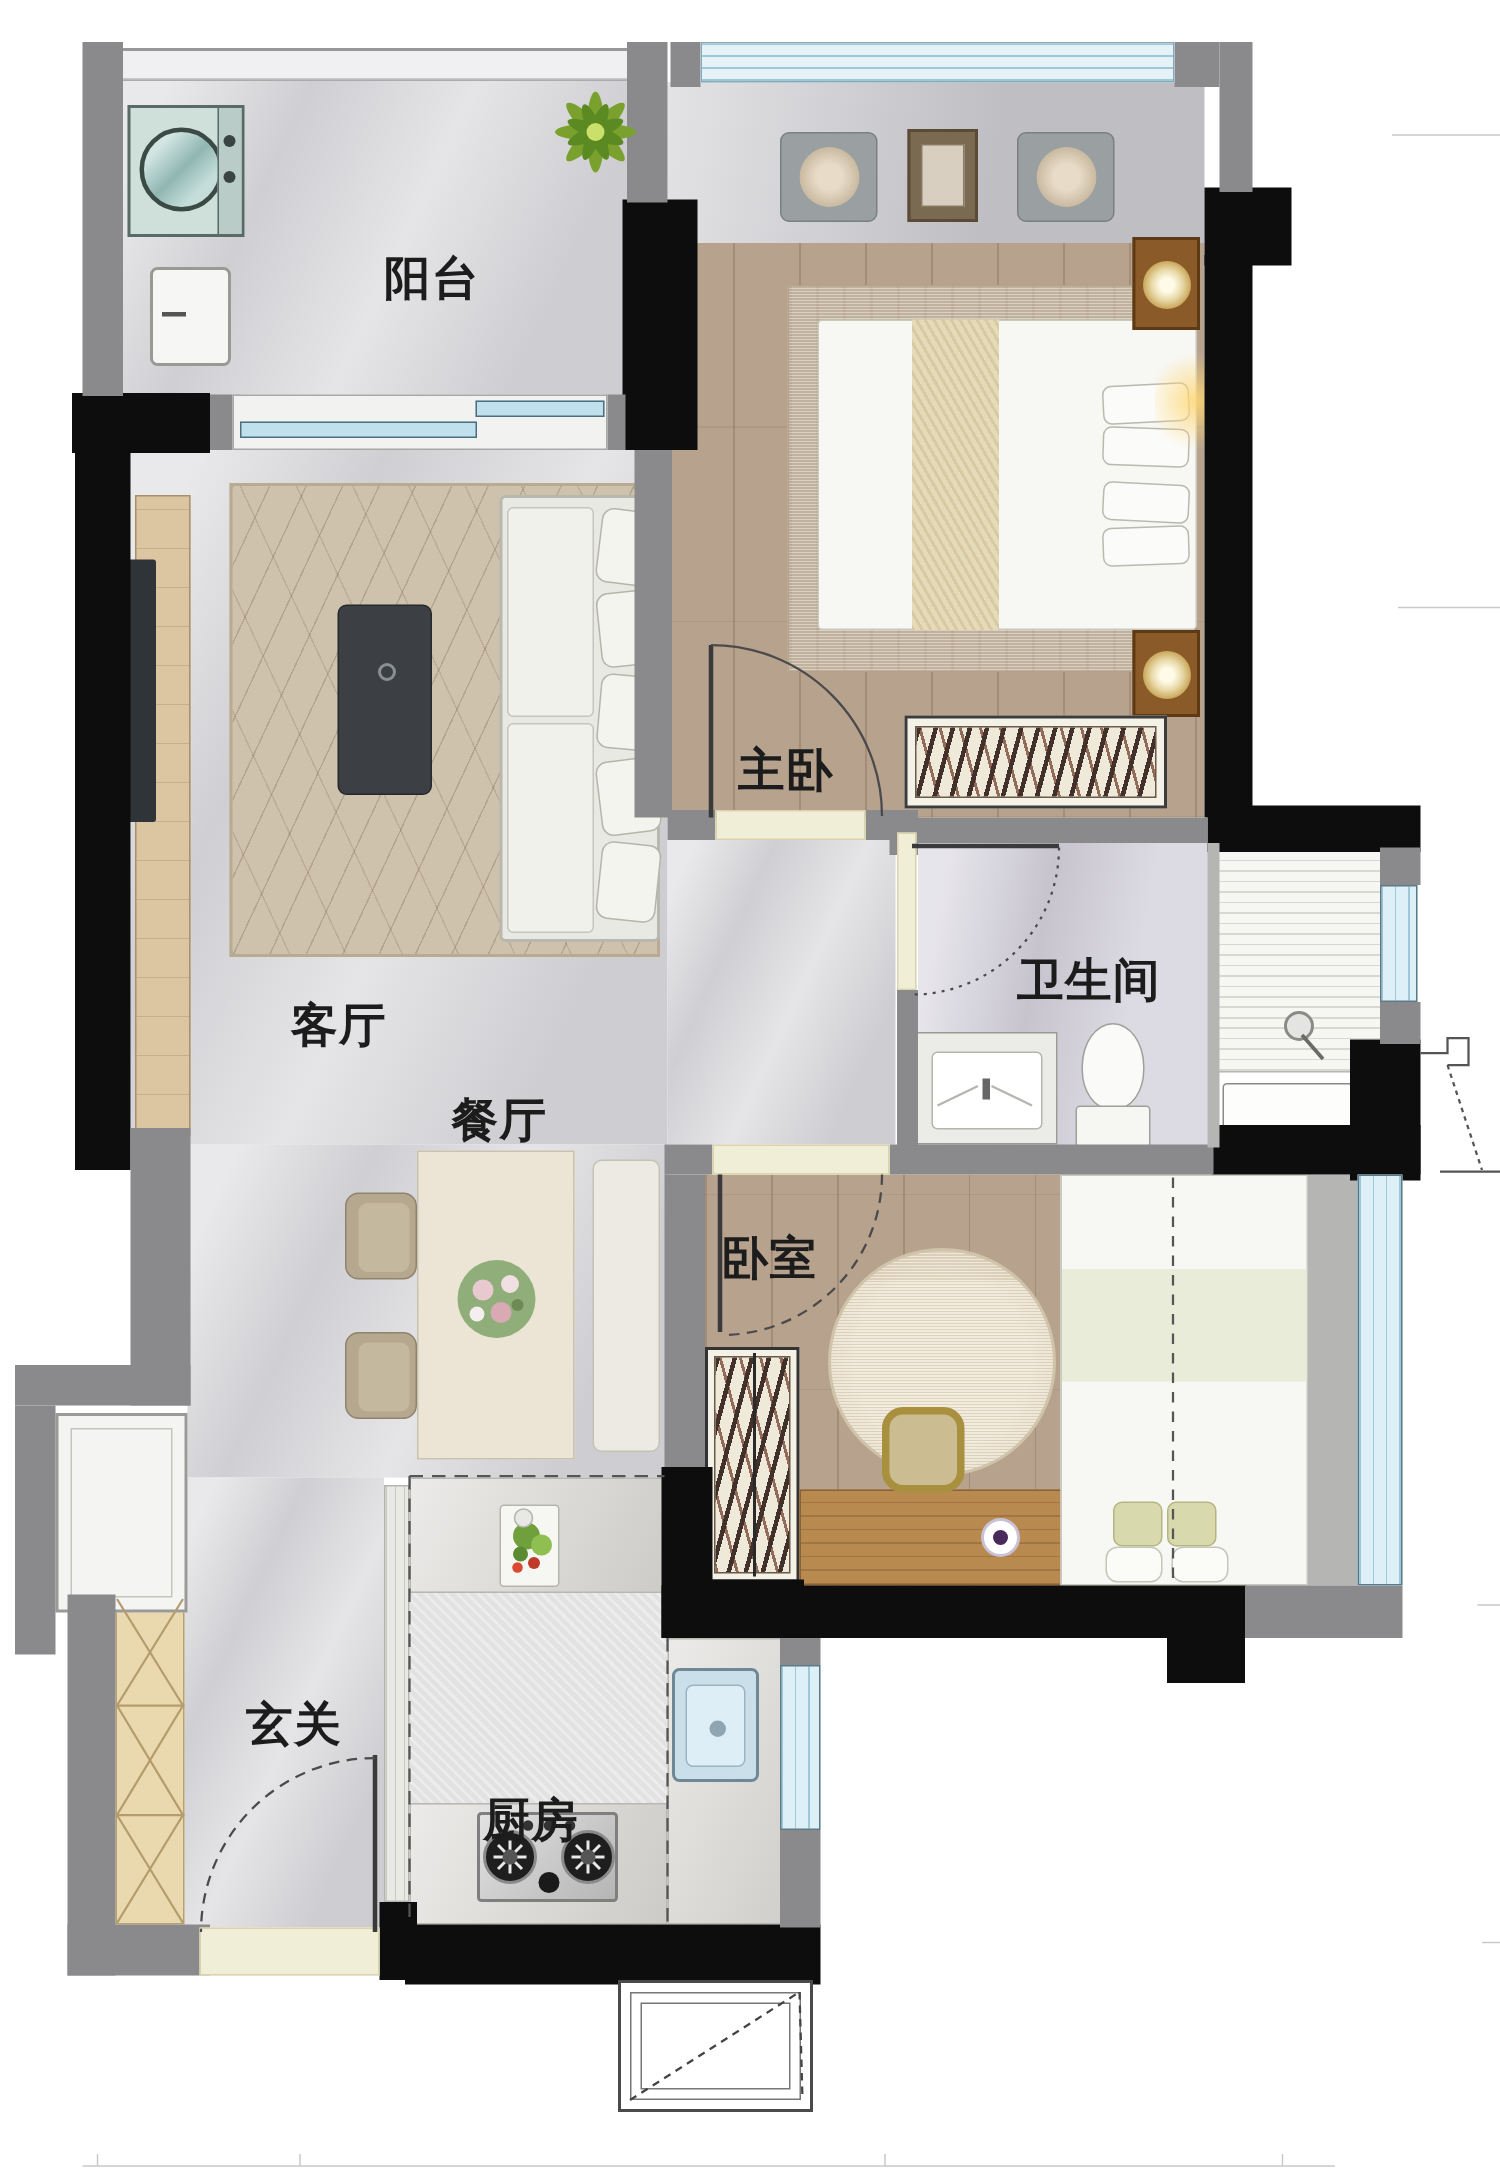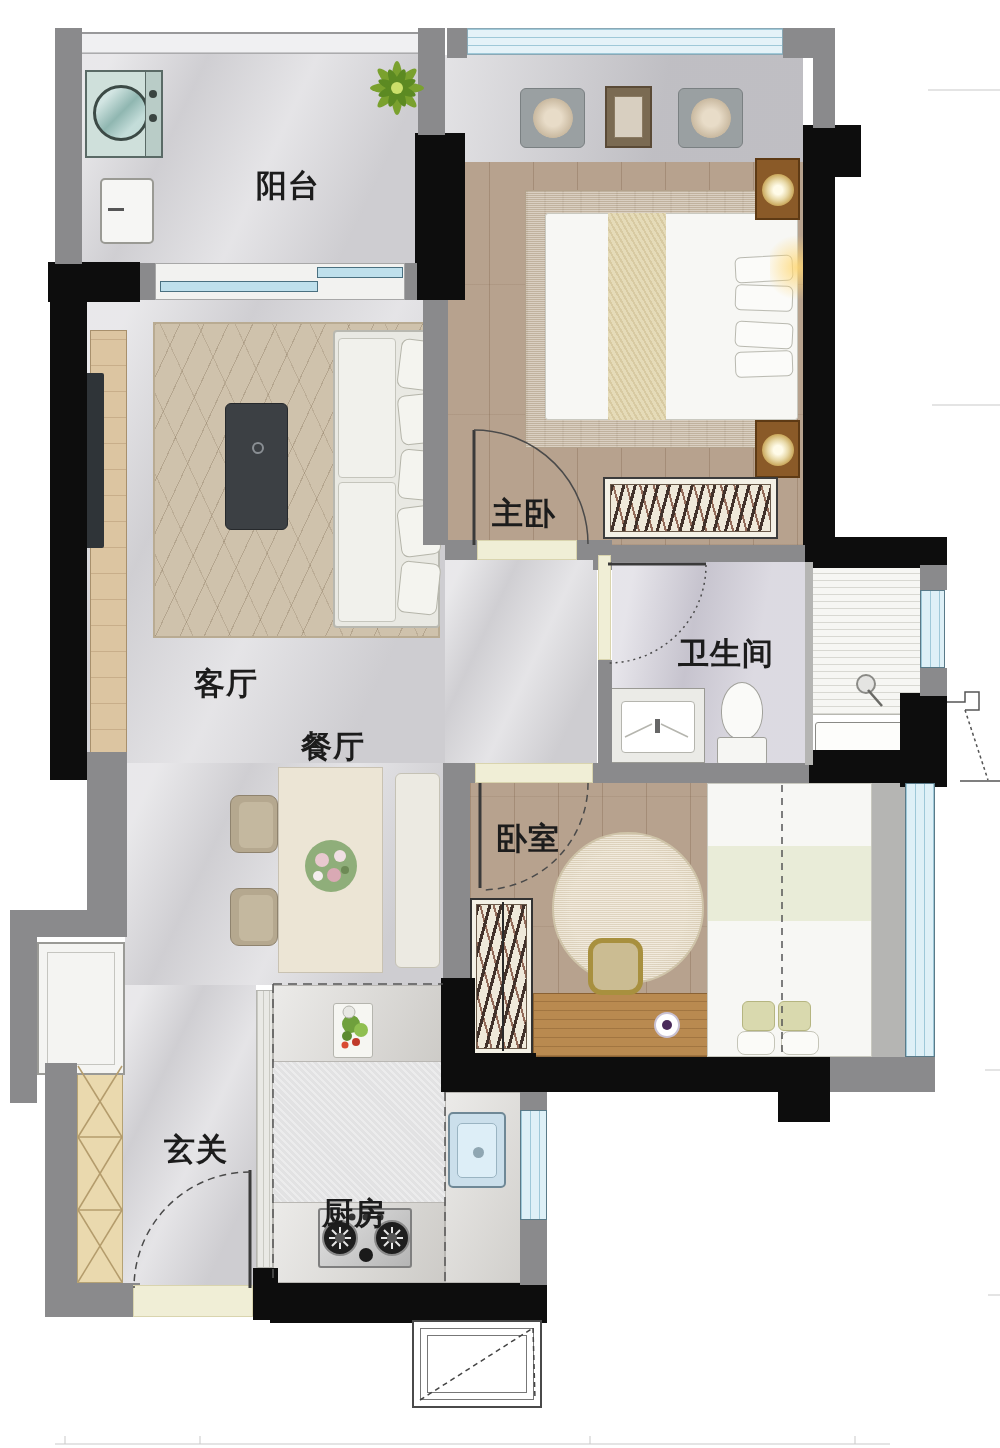--- a/index.html
+++ b/index.html
@@ -356,16 +356,16 @@
       <line x1="590" y1="1444" x2="590" y2="1436"></line>
         <line x1="855" y1="1444" x2="855" y2="1436"></line>
     </g>
   </svg>
 
   <span class="label" style="left:288px;top:186px;">阳台</span>
   <span class="label" style="left:524px;top:514px;">主卧</span>
   <span class="label" style="left:226px;top:684px;">客厅</span>
   <span class="label" style="left:333px;top:747px;">餐厅</span>
   <span class="label" style="left:726px;top:654px;">卫生间</span>
-  <span class="label" style="left:528px;top:839px;">卧室</span>
+  <span class="label" style="left:513px;top:839px;">卧室</span>
   <span class="label" style="left:354px;top:1214px;">厨房</span>
   <span class="label" style="left:196px;top:1150px;">玄关</span>
 </div>
 
 </body></html>

